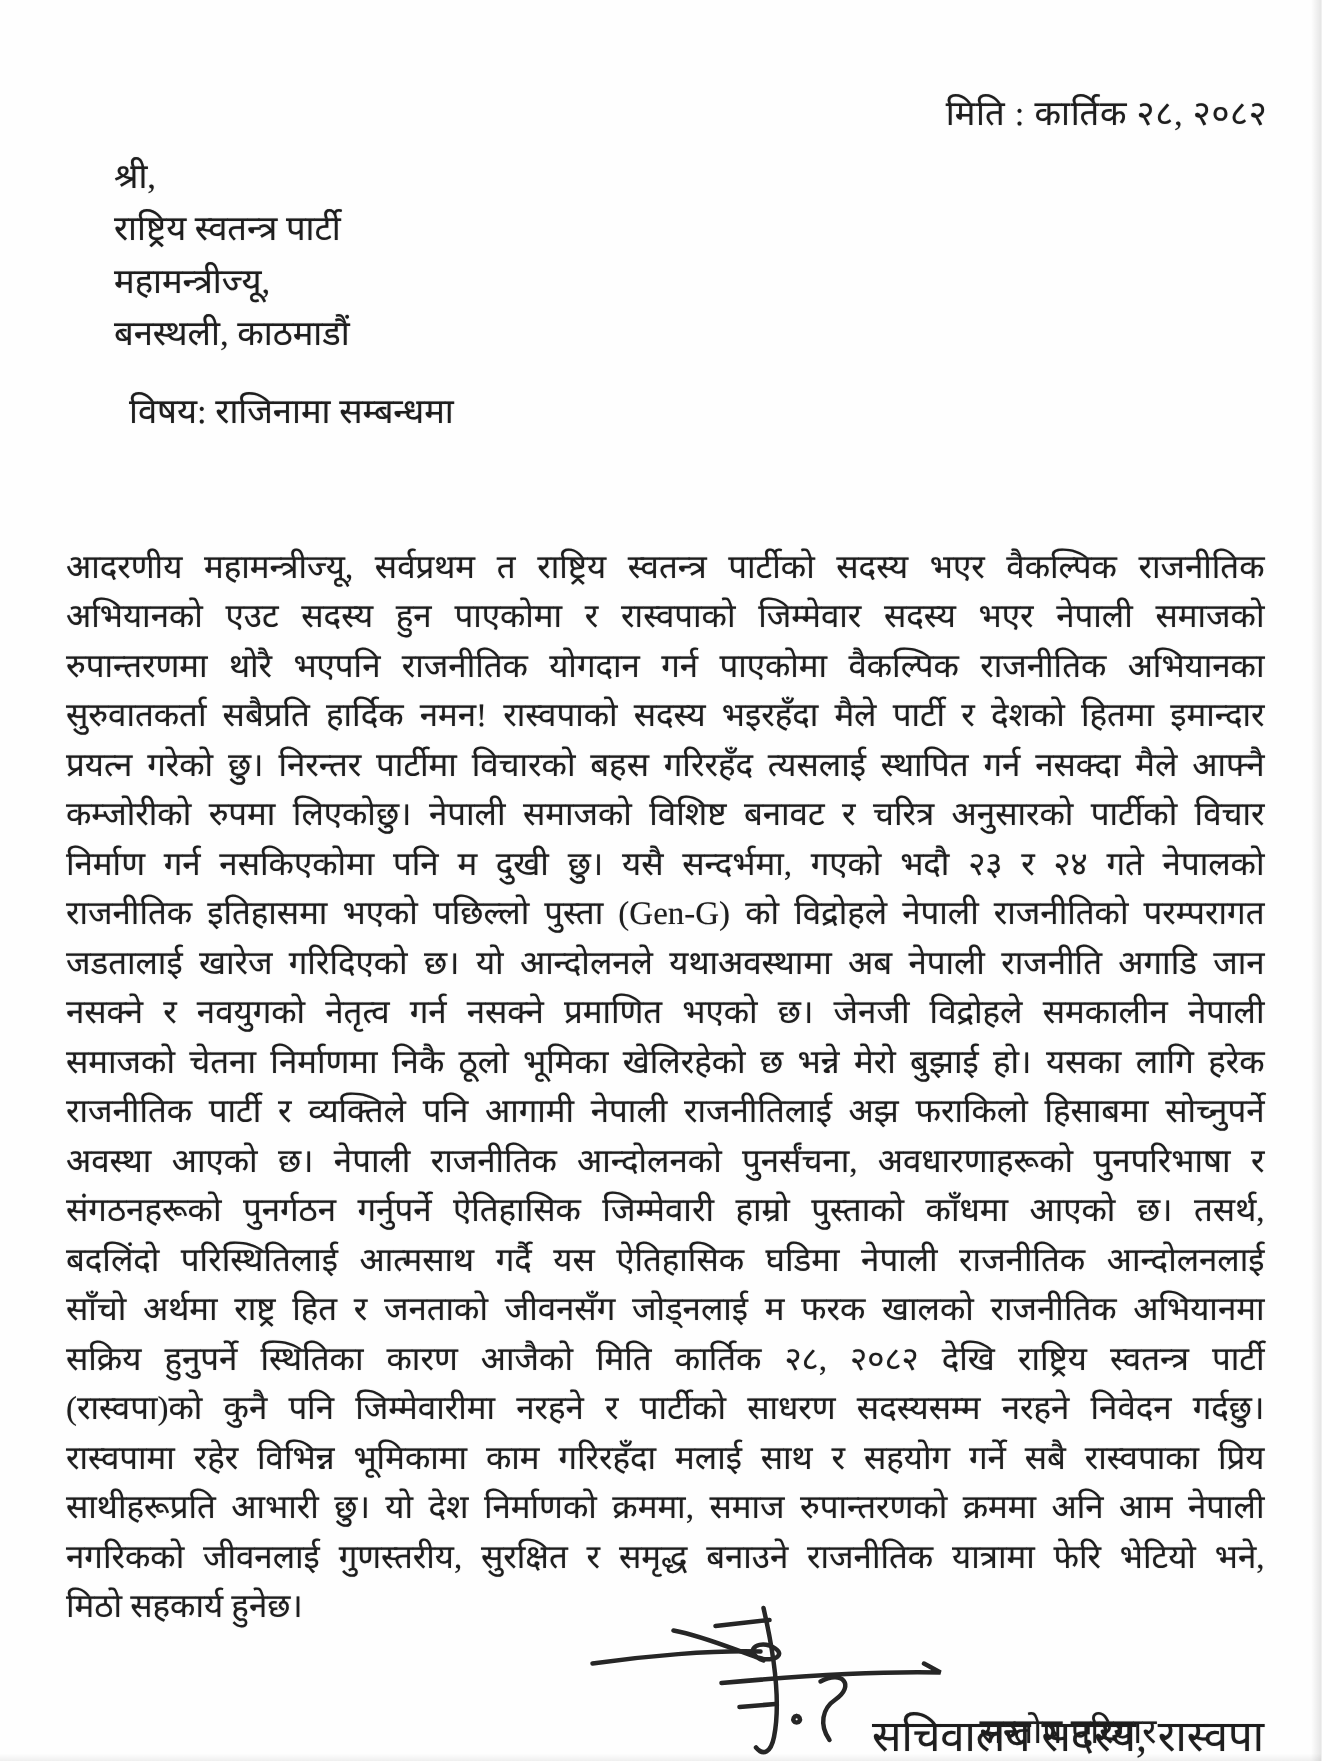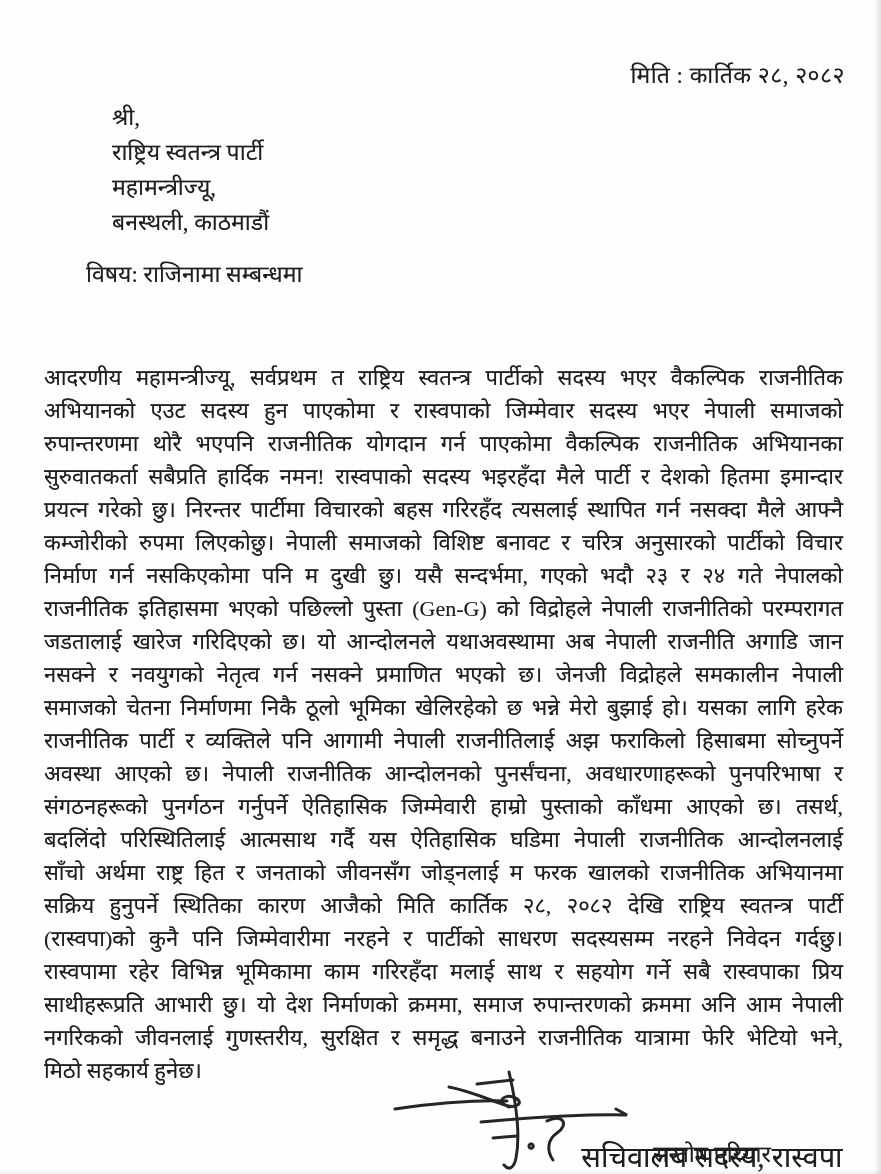--- a/index.html
+++ b/index.html
@@ -38,21 +38,21 @@
     font-size: 23px;
     letter-spacing: 0.5px;
     white-space: nowrap;
   }
   .recipient {
     position: absolute;
     top: 100px;
     left: 76px;
     font-size: 23px;
   }
-  .recipient-line { line-height: 35px; white-space: nowrap; margin-left: 36px; }
+  .recipient-line { line-height: 35px; white-space: nowrap; }
   .subject {
     position: absolute;
     top: 257px;
     left: 86px;
     font-size: 23px;
     white-space: nowrap;
   }
   .body-text {
     position: absolute;
     top: 321px;

